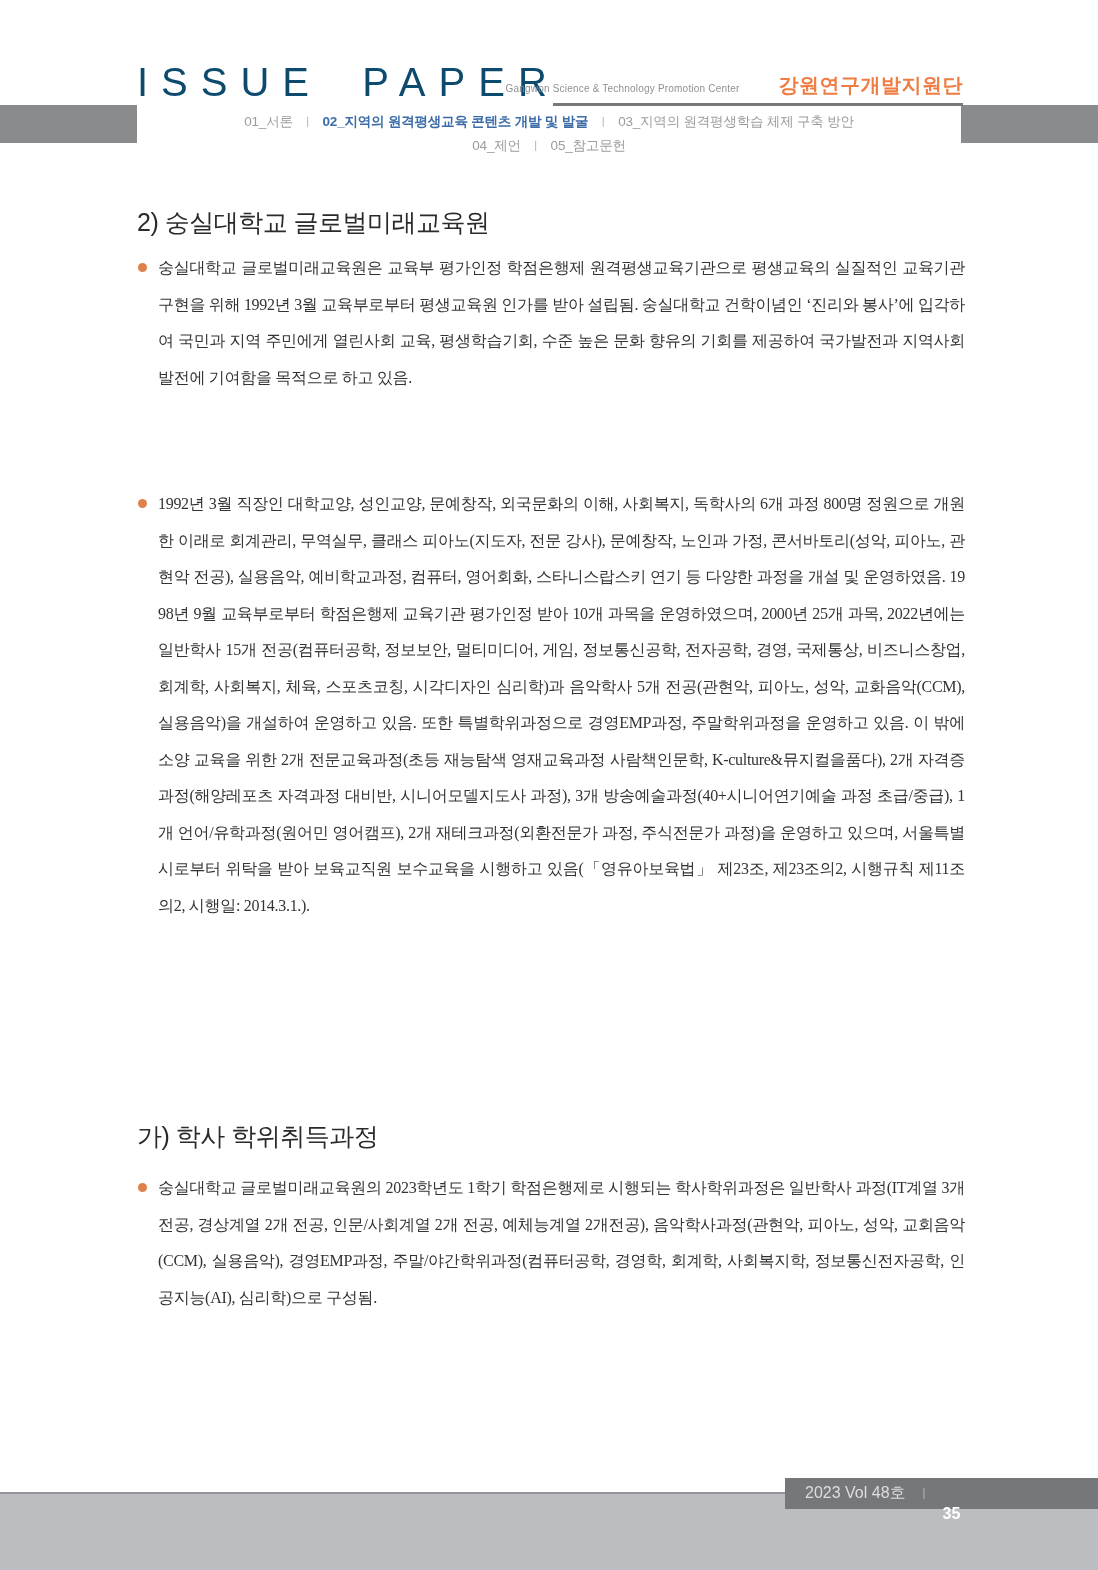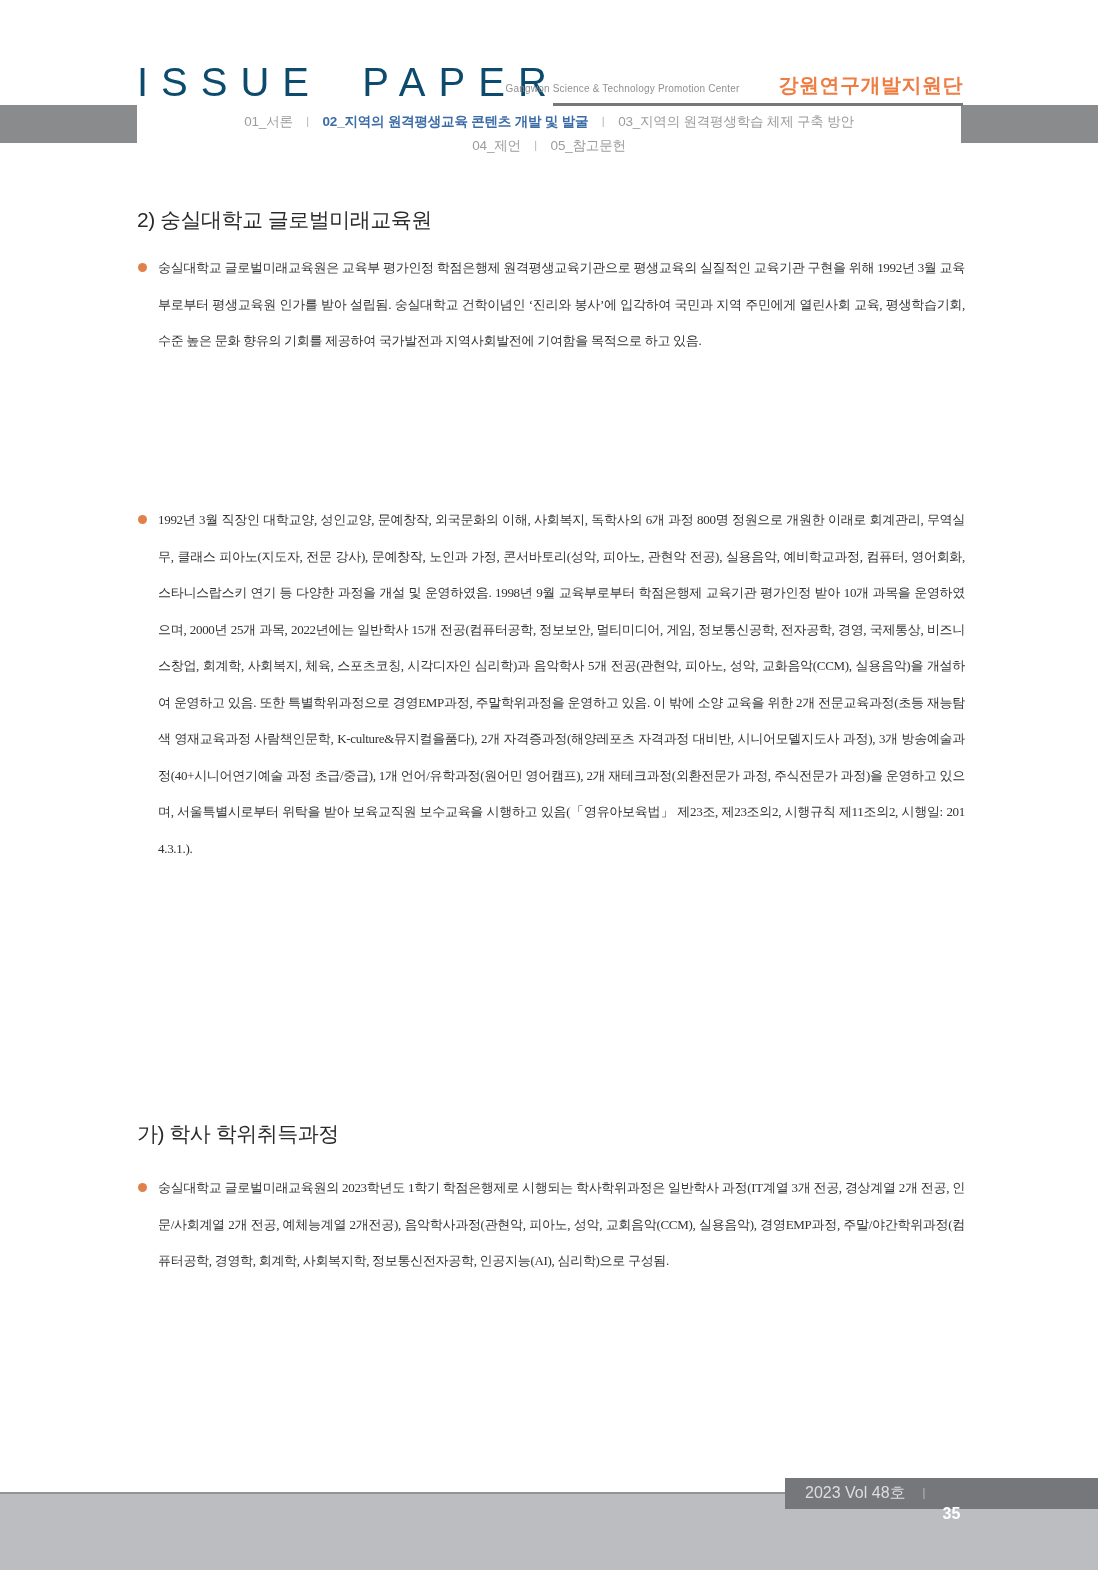--- a/index.html
+++ b/index.html
@@ -33,36 +33,36 @@
     text-align:center;font-size:13.5px;line-height:23px;color:#9b9c9e;
     letter-spacing:-.2px;
   }
   .nav-line{white-space:nowrap;}
   .nav-sep{margin:0 9px;color:#aeafb1;font-size:12px;}
   .nav-active{color:#3c6ca8;font-weight:bold;}
 
   
   .sec-title{
     position:absolute;left:137px;
-    font-size:21px;font-weight:500;color:#2a2a2a;letter-spacing:-.5px;
+    font-size:25px;font-weight:500;color:#2a2a2a;letter-spacing:-.5px;
     white-space:nowrap;
   }
   .bullet{
     position:absolute;left:137px;width:828px;
     padding-left:0;
   }
   .dot{
     position:absolute;left:1px;top:13px;
     width:9px;height:9px;border-radius:50%;
     background:#e0804a;
   }
   .para-text{
     margin:0 0 0 21px;
     font-family:"Liberation Serif","DejaVu Serif",serif;
-    font-size:13px;line-height:36.5px;color:#333333;
+    font-size:16px;line-height:36.5px;color:#333333;
     text-align:justify;letter-spacing:-.3px;
     word-break:break-all;
   }
 
   
   .footer-band{
     position:absolute;left:0;top:1492px;width:1098px;height:78px;
     background:#bbbdc0;border-top:2px solid #939496;box-sizing:border-box;
   }
   .footer-bar{
@@ -99,21 +99,21 @@
     </div>
   </div>
 
   <div class="sec-title" style="top:206px;">2) 숭실대학교 글로벌미래교육원</div>
 
   <div class="bullet" style="top:250px;">
     <span class="dot"></span>
     <p class="para-text">숭실대학교 글로벌미래교육원은 교육부 평가인정 학점은행제 원격평생교육기관으로 평생교육의 실질적인 교육기관 구현을 위해 1992년 3월 교육부로부터 평생교육원 인가를 받아 설립됨. 숭실대학교 건학이념인 ‘진리와 봉사’에 입각하여 국민과 지역 주민에게 열린사회 교육, 평생학습기회, 수준 높은 문화 향유의 기회를 제공하여 국가발전과 지역사회발전에 기여함을 목적으로 하고 있음.</p>
   </div>
 
-  <div class="bullet" style="top:486px;margin-top:16px;">
+  <div class="bullet" style="top:486px;">
     <span class="dot"></span>
     <p class="para-text">1992년 3월 직장인 대학교양, 성인교양, 문예창작, 외국문화의 이해, 사회복지, 독학사의 6개 과정 800명 정원으로 개원한 이래로 회계관리, 무역실무, 클래스 피아노(지도자, 전문 강사), 문예창작, 노인과 가정, 콘서바토리(성악, 피아노, 관현악 전공), 실용음악, 예비학교과정, 컴퓨터, 영어회화, 스타니스랍스키 연기 등 다양한 과정을 개설 및 운영하였음. 1998년 9월 교육부로부터 학점은행제 교육기관 평가인정 받아 10개 과목을 운영하였으며, 2000년 25개 과목, 2022년에는 일반학사 15개 전공(컴퓨터공학, 정보보안, 멀티미디어, 게임, 정보통신공학, 전자공학, 경영, 국제통상, 비즈니스창업, 회계학, 사회복지, 체육, 스포츠코칭, 시각디자인 심리학)과 음악학사 5개 전공(관현악, 피아노, 성악, 교화음악(CCM), 실용음악)을 개설하여 운영하고 있음. 또한 특별학위과정으로 경영EMP과정, 주말학위과정을 운영하고 있음. 이 밖에 소양 교육을 위한 2개 전문교육과정(초등 재능탐색 영재교육과정 사람책인문학, K-culture&amp;뮤지컬을품다), 2개 자격증과정(해양레포츠 자격과정 대비반, 시니어모델지도사 과정), 3개 방송예술과정(40+시니어연기예술 과정 초급/중급), 1개 언어/유학과정(원어민 영어캠프), 2개 재테크과정(외환전문가 과정, 주식전문가 과정)을 운영하고 있으며, 서울특별시로부터 위탁을 받아 보육교직원 보수교육을 시행하고 있음(「영유아보육법」 제23조, 제23조의2, 시행규칙 제11조의2, 시행일: 2014.3.1.).</p>
   </div>
 
   <div class="sec-title" style="top:1120px;">가) 학사 학위취득과정</div>
 
   <div class="bullet" style="top:1170px;">
     <span class="dot"></span>
     <p class="para-text">숭실대학교 글로벌미래교육원의 2023학년도 1학기 학점은행제로 시행되는 학사학위과정은 일반학사 과정(IT계열 3개 전공, 경상계열 2개 전공, 인문/사회계열 2개 전공, 예체능계열 2개전공), 음악학사과정(관현악, 피아노, 성악, 교회음악(CCM), 실용음악), 경영EMP과정, 주말/야간학위과정(컴퓨터공학, 경영학, 회계학, 사회복지학, 정보통신전자공학, 인공지능(AI), 심리학)으로 구성됨.</p>
   </div>

